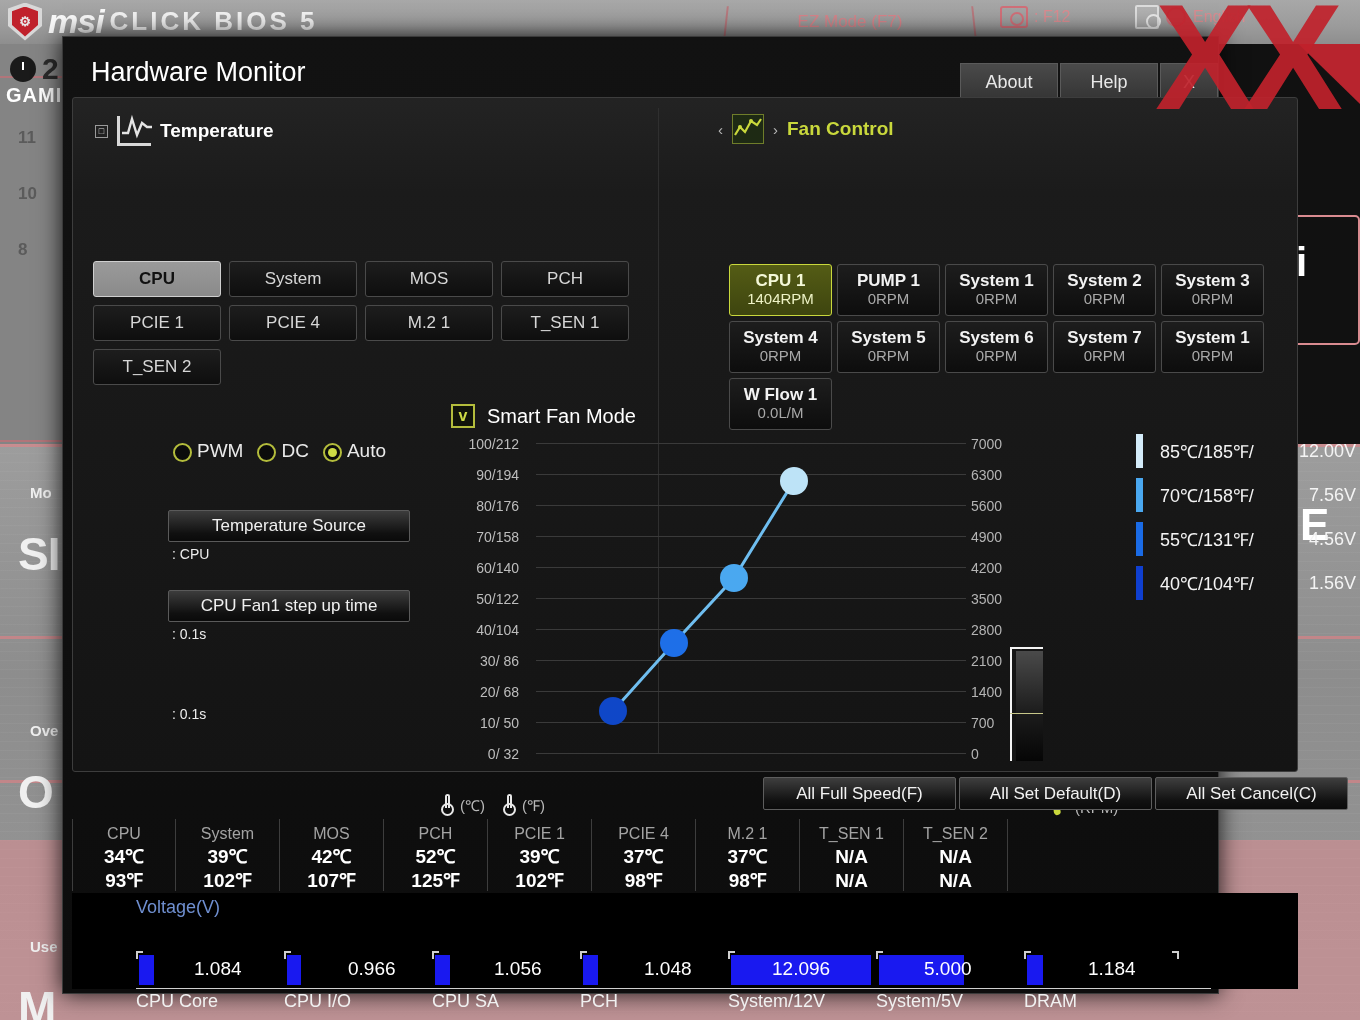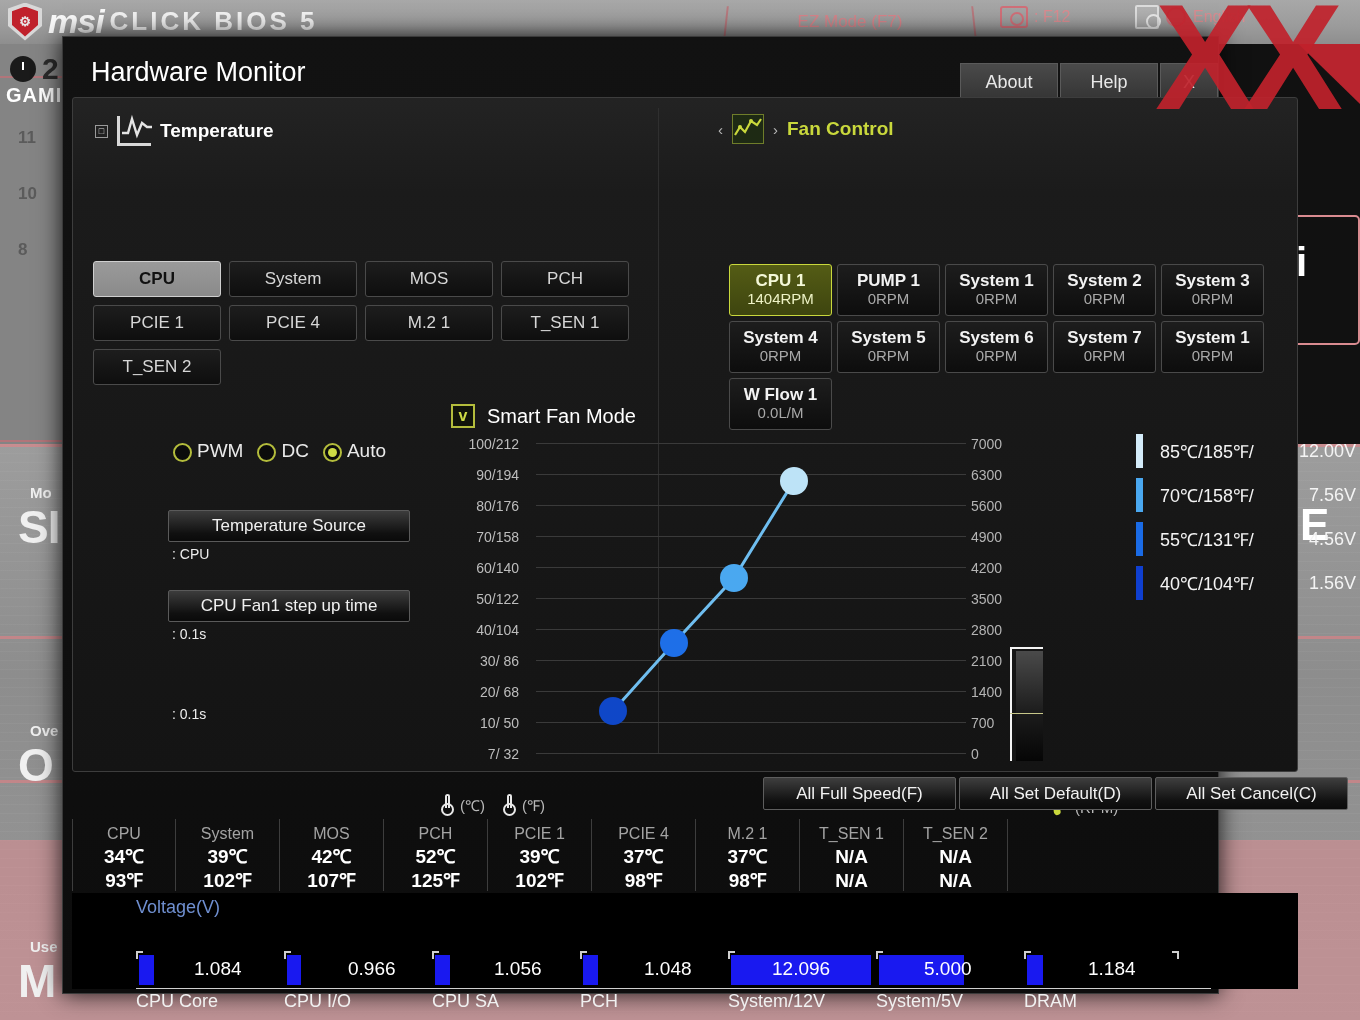--- a/index.html
+++ b/index.html
@@ -56,21 +56,21 @@
   .bg-redline { position:absolute; left:0; width:205px; height:2px; background:#e06670; opacity:.5; }
 
   .bg-lowerwall {
     position:absolute; left:0; top:444px; width:1360px; height:576px;
     background:
       repeating-linear-gradient(180deg, rgba(255,255,255,.035) 0px, rgba(255,255,255,.035) 1px, rgba(0,0,0,0) 1px, rgba(0,0,0,0) 9px),
       linear-gradient(180deg,#9d9d9d 0%, #8d8d8d 40%, #979797 100%);
   }
   .bg-menu-label { position:absolute; color:#f0f0f0; font-weight:bold; }
   .bg-menu-small { font-size:15px; }
-  .bg-menu-big { font-size:46px; letter-spacing:-1px; }
+  .bg-menu-big { font-size:46px; letter-spacing:-1px;margin-top:27px; }
   .bg-pinkband { position:absolute; left:0; width:1360px; height:3px; background:#e48086; opacity:.6;}
   .bg-pinkbox { position:absolute; left:0; top:840px; width:1360px; height:180px; background:rgba(238,140,146,.45); }
   .bg-rightE { position:absolute; left:1300px; top:500px; color:#fff; font-size:44px; font-weight:bold; }
   .bg-right-frame { position:absolute; left:1290px; top:215px; width:70px; height:130px; border:2px solid #d98b90; border-radius:5px; }
   .bg-right-i { position:absolute; left:1296px; top:240px; color:#fff; font-size:40px; font-weight:bold; }
   .bg-red-corner { position:absolute; right:0; top:44px; width:75px; height:60px; background:#b8242e;
       clip-path: polygon(18% 0, 100% 0, 100% 100%); }
 
   
   #xx-watermark { position:absolute; left:1155px; top:0px; width:205px; height:135px; pointer-events:none; z-index:60; }
@@ -402,21 +402,21 @@
         <div style="top:0px">100/212</div>
         <div style="top:31px">90/194</div>
         <div style="top:62px">80/176</div>
         <div style="top:93px">70/158</div>
         <div style="top:124px">60/140</div>
         <div style="top:155px">50/122</div>
         <div style="top:186px">40/104</div>
         <div style="top:217px">30/ 86</div>
         <div style="top:248px">20/ 68</div>
         <div style="top:279px">10/ 50</div>
-        <div style="top:310px">7/ 32</div>
+        <div style="top:310px">0/ 32</div>
       </div>
 
       <div class="plot">
         <div class="gridline" style="top:7px"></div>
         <div class="gridline" style="top:38px"></div>
         <div class="gridline" style="top:69px"></div>
         <div class="gridline" style="top:100px"></div>
         <div class="gridline" style="top:131px"></div>
         <div class="gridline" style="top:162px"></div>
         <div class="gridline" style="top:193px"></div>

